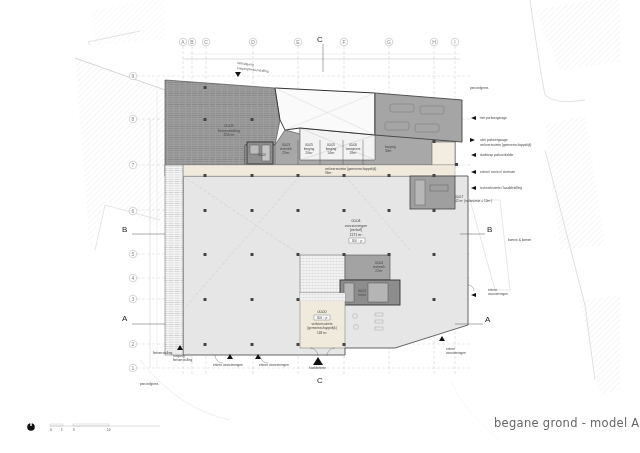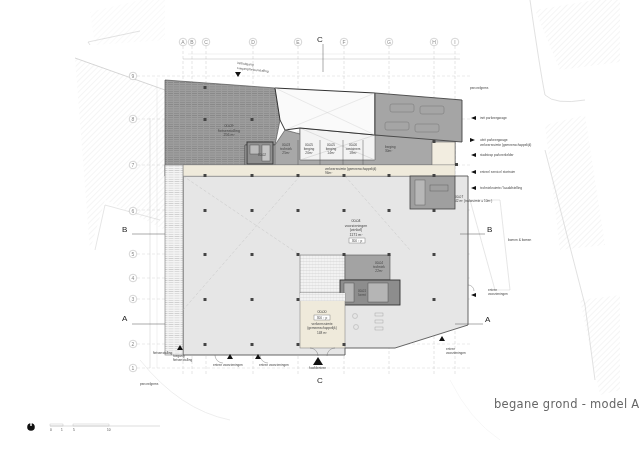--- a/index.html
+++ b/index.html
@@ -2,21 +2,21 @@
 <html><head>
 <meta charset="utf-8">
 <style>
   html,body{margin:0;padding:0;background:#fff;}
   body{width:640px;height:453px;position:relative;overflow:hidden;font-family:"Liberation Sans",sans-serif;color:#333;}
   svg{position:absolute;left:0;top:0;}
   .t{font-family:"Liberation Sans",sans-serif;font-size:3.6px;fill:#444;}
   .ts{font-family:"Liberation Sans",sans-serif;font-size:3.2px;fill:#444;}
   .grid{font-family:"Liberation Sans",sans-serif;font-size:5px;fill:#888;}
   .sec{font-family:"Liberation Sans",sans-serif;font-size:8px;fill:#222;}
-  .title{position:absolute;left:494px;top:397px;font-family:"DejaVu Sans",sans-serif;font-size:11.5px;color:#666;letter-spacing:0.3px;}
+  .title{position:absolute;left:494px;top:416px;font-family:"DejaVu Sans",sans-serif;font-size:11.5px;color:#666;letter-spacing:0.3px;}
 </style>
 </head>
 <body>
 
 <svg width="640" height="453" viewBox="0 0 640 453">
   <defs>
     <pattern id="hatch" patternUnits="userSpaceOnUse" width="4" height="4" patternTransform="rotate(45)">
       <line x1="0" y1="0" x2="0" y2="4" stroke="#d6d6d6" stroke-width="0.5"></line>
     </pattern>
     <pattern id="bikes" patternUnits="userSpaceOnUse" width="6" height="2.2">

